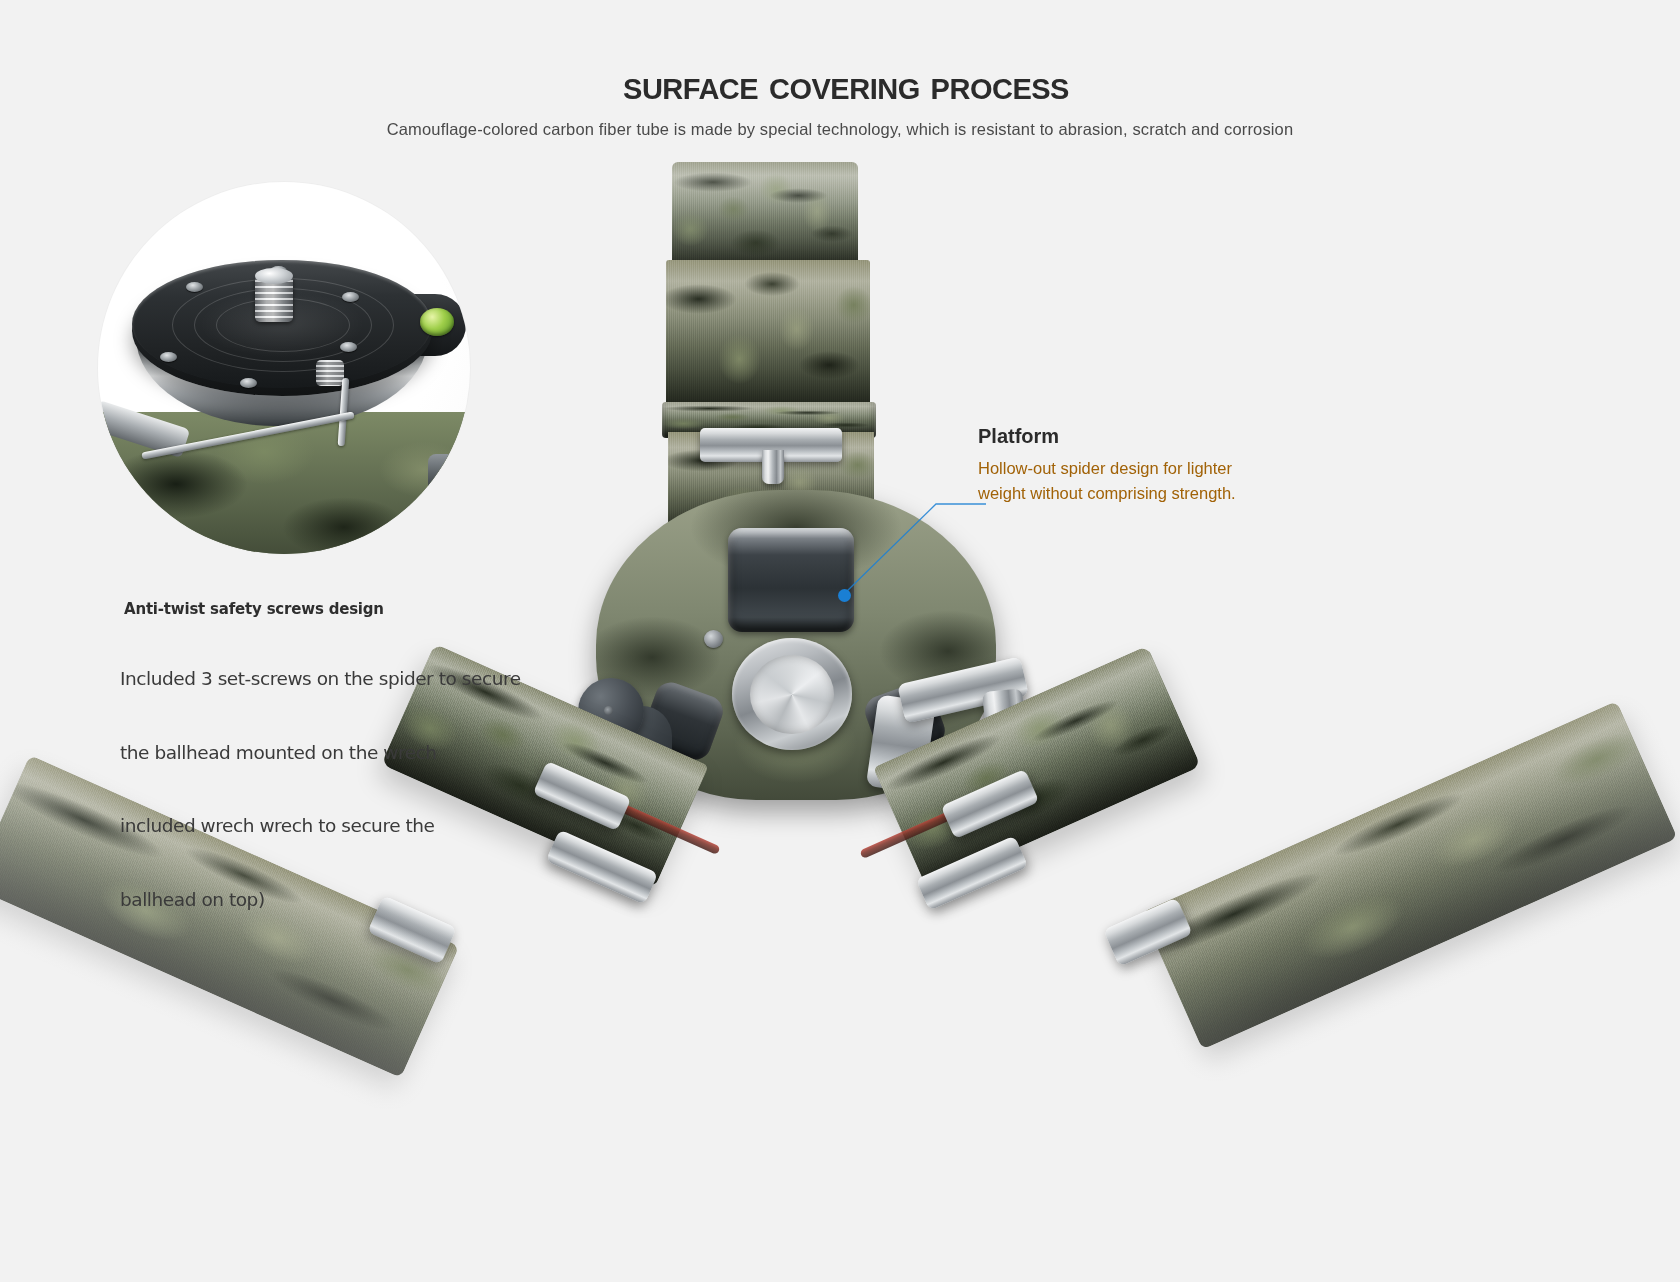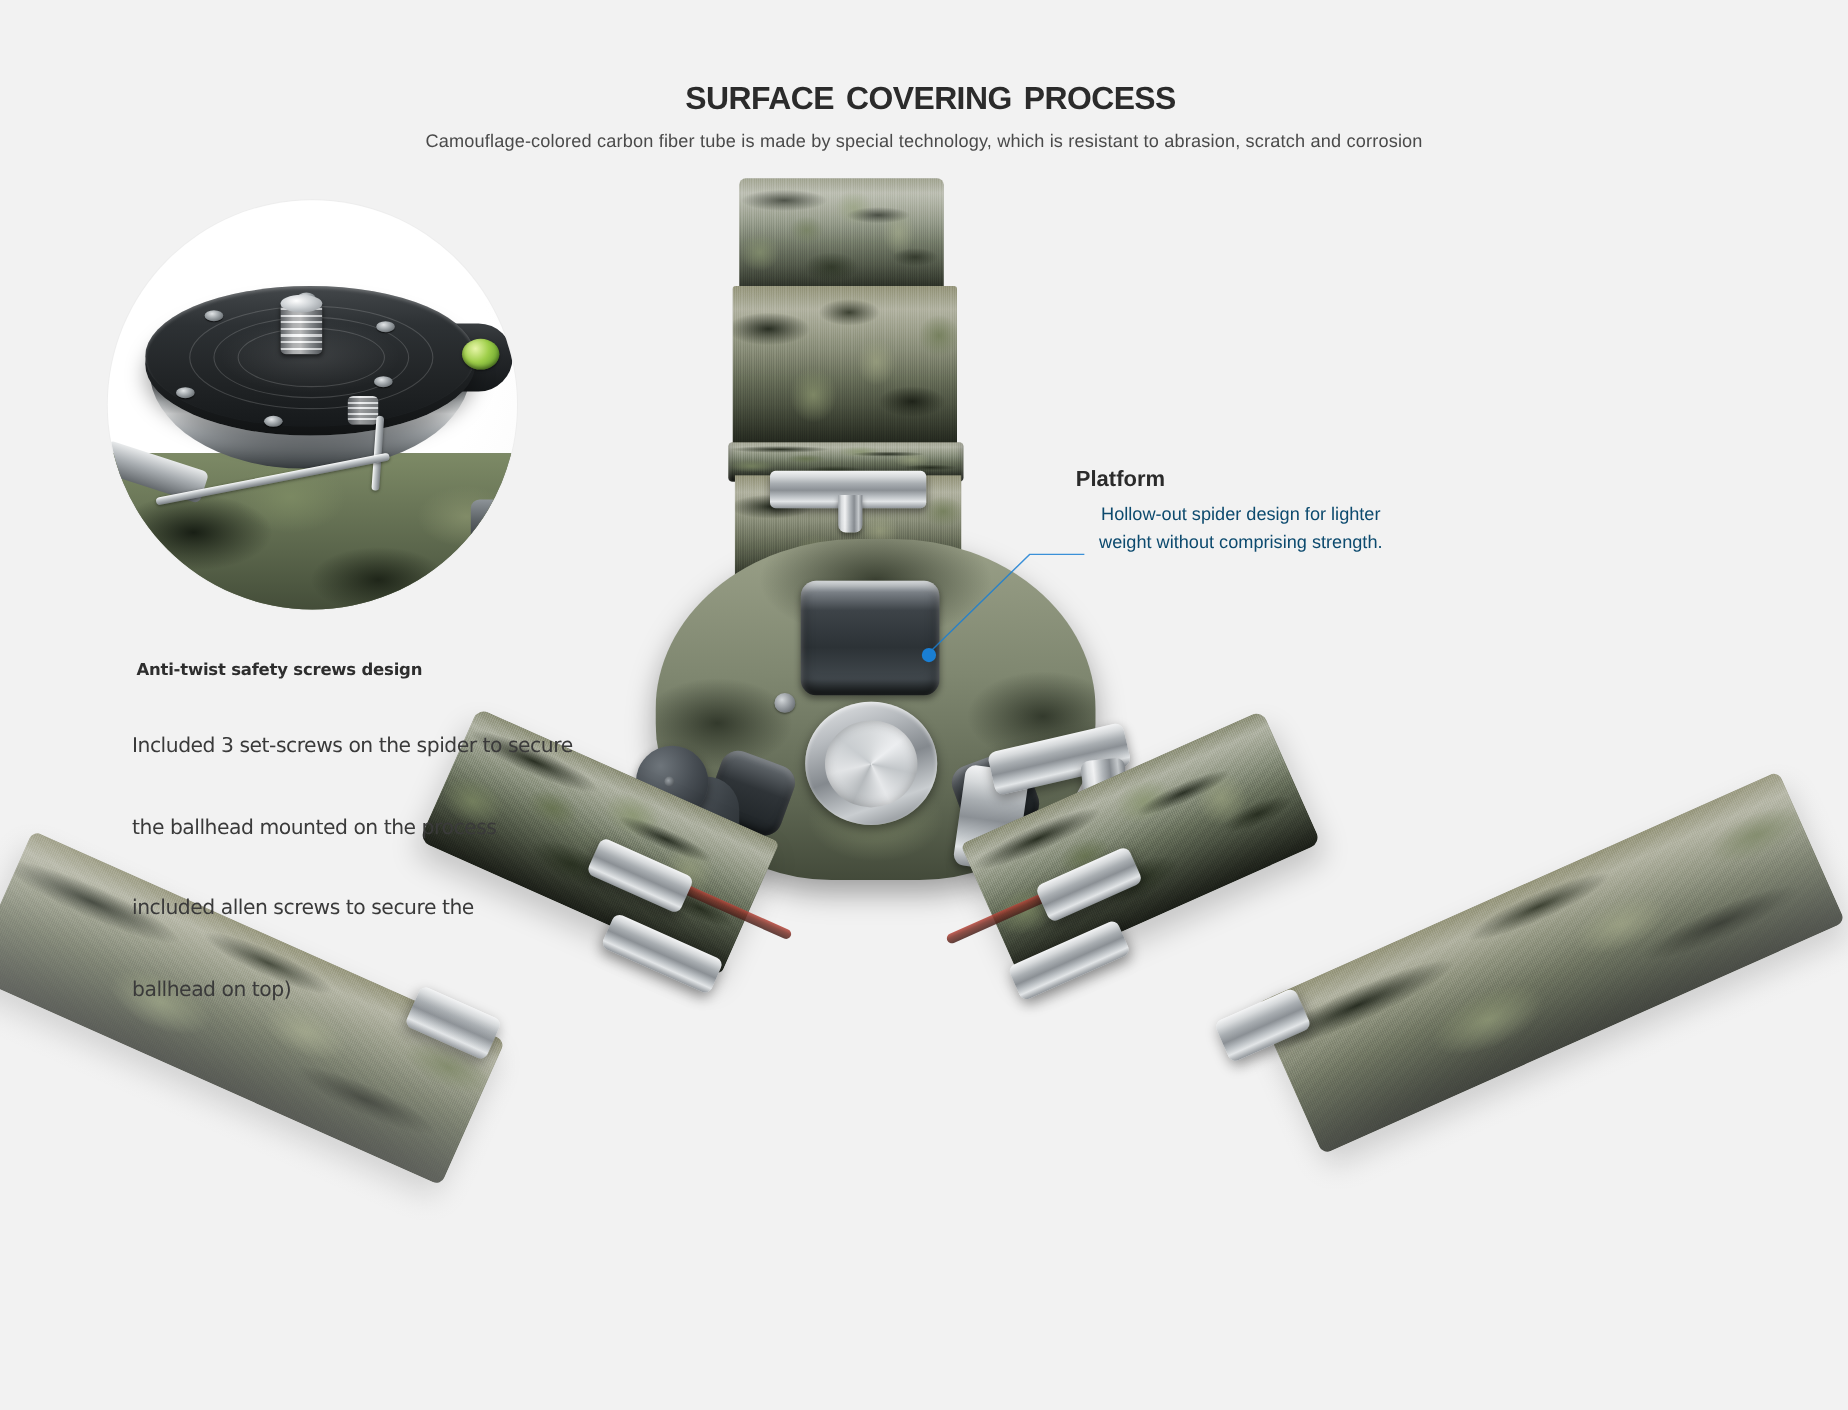--- a/index.html
+++ b/index.html
@@ -497,22 +497,21 @@
   #callout-platform .p-title {
     margin: 0 0 8px 0;
     font-size: 20px;
     font-weight: bold;
     color: #2b2b2b;
   }
   #callout-platform .p-body {
     margin: 0;
     font-size: 16.5px;
     line-height: 25px;
-    color: #0c4a6e;
-    text-align: center;
+    color: #a16207;
   }
   #callout-platform .p-body span { display: block; }
 
   
   #leader-line {
     position: absolute;
     left: 840px; top: 492px;
     width: 146px; height: 110px;
     pointer-events: none;
   }
@@ -622,19 +621,19 @@
     <p class="p-body">
       <span>Hollow-out spider design for lighter</span>
       <span>weight without comprising strength.</span>
     </p>
   </div>
 
   <div id="callout-left">
     <p class="c-title">Anti-twist safety screws design</p>
     <p class="c-body">
       <span>Included 3 set-screws on the spider to secure</span>
-      <span>the ballhead mounted on the process</span>
-      <span>included allen screws to secure the</span>
+      <span>the ballhead mounted on the wrech</span>
+      <span>included wrech wrech to secure the</span>
       <span>ballhead on top)</span>
     </p>
   </div>
 
 </div>
 
 </body></html>

